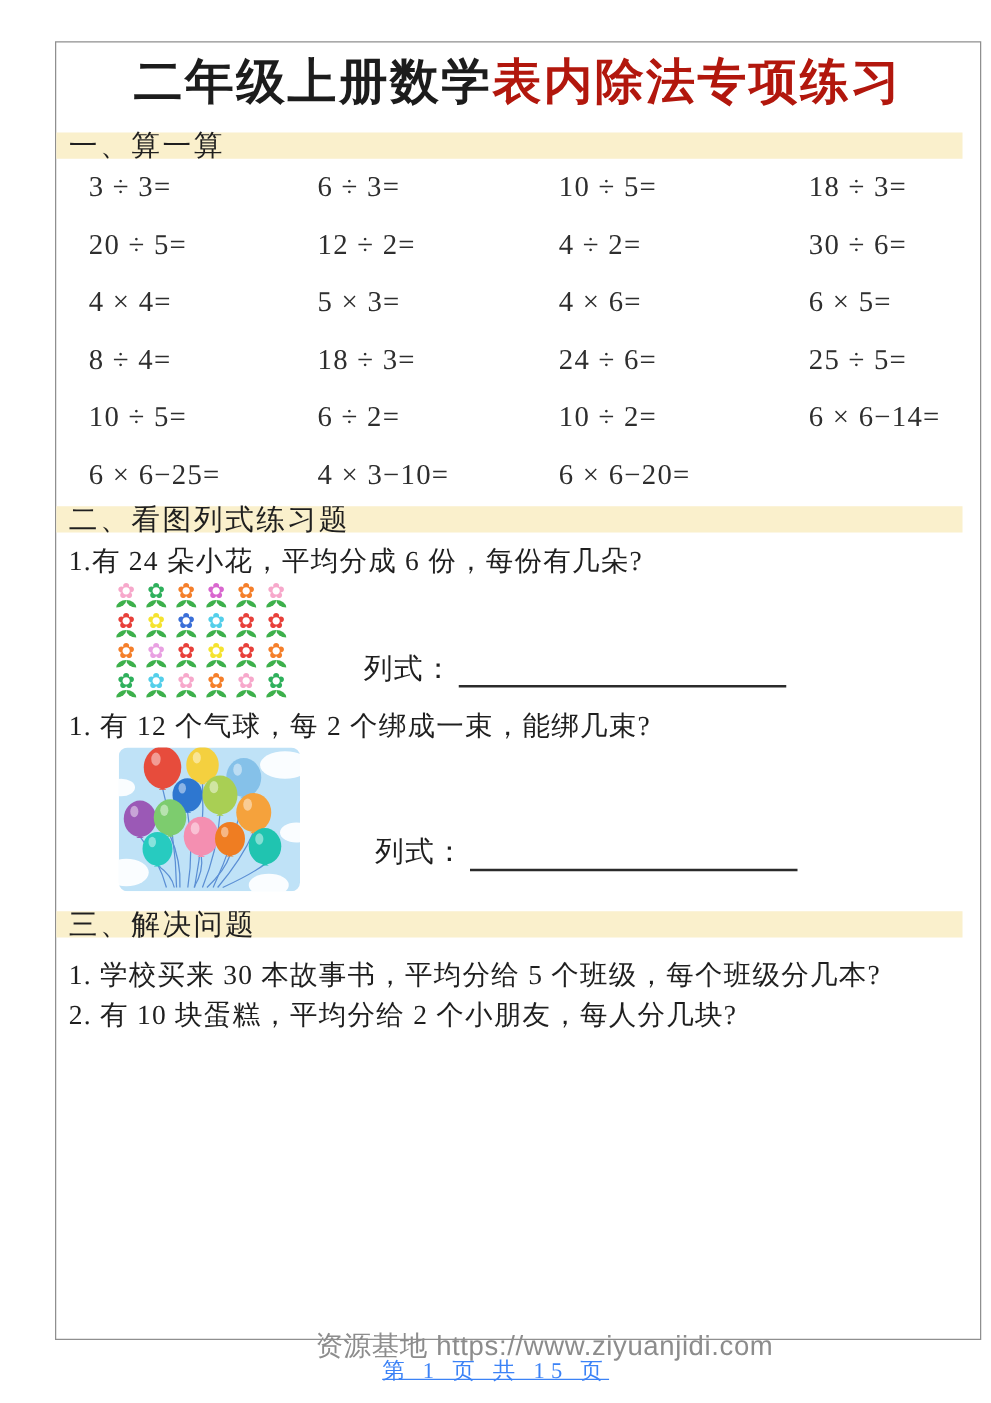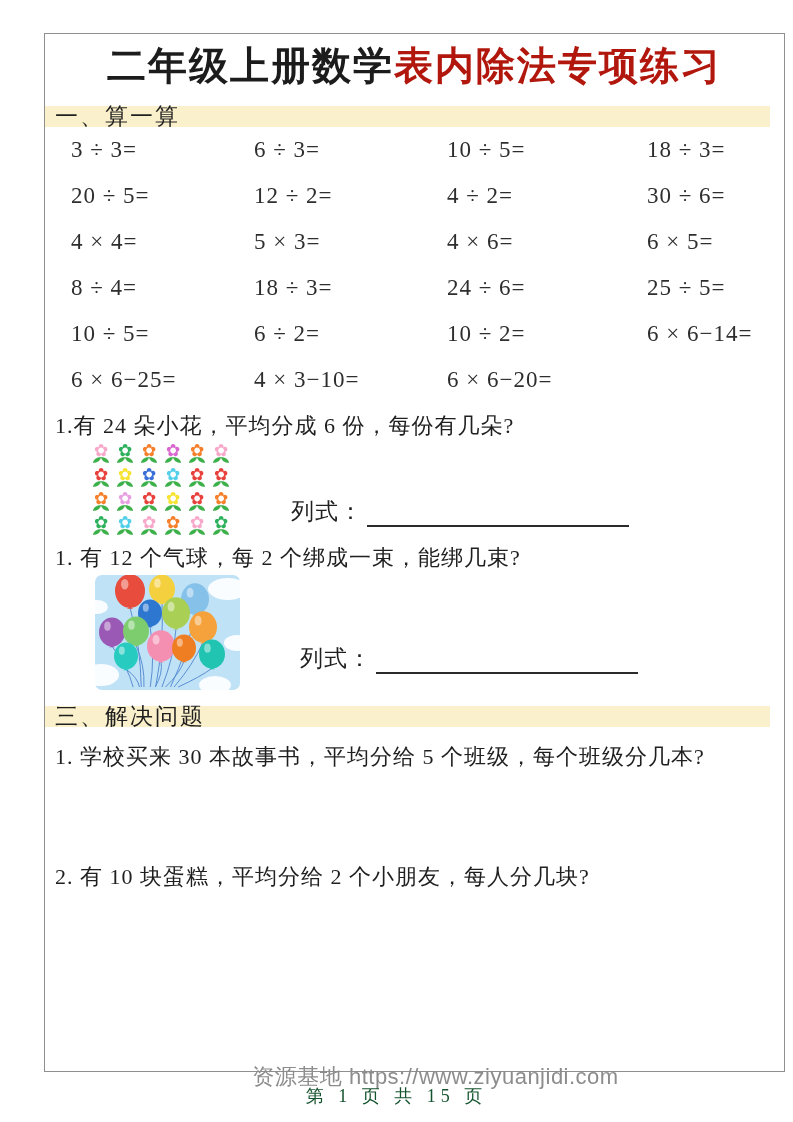--- a/index.html
+++ b/index.html
@@ -36,21 +36,21 @@
   .eq-item{
     height:46px;display:flex;align-items:center;font-size:23px;
     color:#2e2e2e;letter-spacing:1px;white-space:nowrap;
   }
   .problem-text{
     font-size:22px;letter-spacing:1px;padding-left:10px;line-height:30px;
   }
   .pt-1{margin-top:8px;}
   .pt-2{margin-top:4px;}
   .pt-3{margin-top:14px;line-height:32px;}
-  .pt-4{margin-top:88px;line-height:32px;}
+  .pt-4{line-height:32px;}
   .picture-row{display:flex;align-items:stretch;}
   .flower-row{padding-left:44px;margin-top:2px;}
   .balloon-row{padding-left:50px;margin-top:2px;}
   .flower-grid{
     display:grid;grid-template-columns:repeat(6,24px);grid-auto-rows:24px;
     width:144px;height:96px;
   }
   .flower-cell{display:flex;flex-direction:column;align-items:center;width:24px;height:24px;}
   .bloom{font-family:"DejaVu Sans",sans-serif;font-size:17px;line-height:15px;}
   .leaves{position:relative;width:16px;height:7px;margin-top:-1px;}
@@ -70,21 +70,21 @@
   }
   .balloon-svg{display:block;}
   .footer-site{
     position:absolute;left:0;top:1062px;width:100%;text-align:center;
     color:#8c8c8c;font-size:22px;letter-spacing:0.5px;
     font-family:"Liberation Sans","DejaVu Sans",sans-serif;
     margin-left:39px;
   }
   .footer-page{
     position:absolute;left:0;top:1084px;width:100%;text-align:center;
-    color:#14532d;font-size:18px;letter-spacing:5px;
+    color:#3b82f6;font-size:18px;letter-spacing:5px;text-decoration:underline;
   }
 </style>
 </head>
 <body>
 
 <div class="frame">
 
   <div class="title-line">
     <span class="title-black">二年级上册数学</span><span class="title-red">表内除法专项练习</span>
   </div>
@@ -111,20 +111,21 @@
       <div class="eq-item">25 ÷ 5=</div>
       <div class="eq-item">10 ÷ 5=</div>
       <div class="eq-item">6 ÷ 2=</div>
       <div class="eq-item">10 ÷ 2=</div>
       <div class="eq-item">6 × 6−14=</div>
       <div class="eq-item">6 × 6−25=</div>
       <div class="eq-item">4 × 3−10=</div>
       <div class="eq-item">6 × 6−20=</div>
     </div>
 
+  <div class="banner banner-2">二、看图列式练习题</div>
 
   <div class="problem-text pt-1">1.有 24 朵小花，平均分成 6 份，每份有几朵?</div>
 
   <div class="picture-row flower-row">
     <div class="flower-grid">
         <div class="flower-cell">
           <span class="bloom" style="color: rgb(247, 168, 203);">✿</span>
           <span class="leaves"></span>
         </div>
         <div class="flower-cell">

